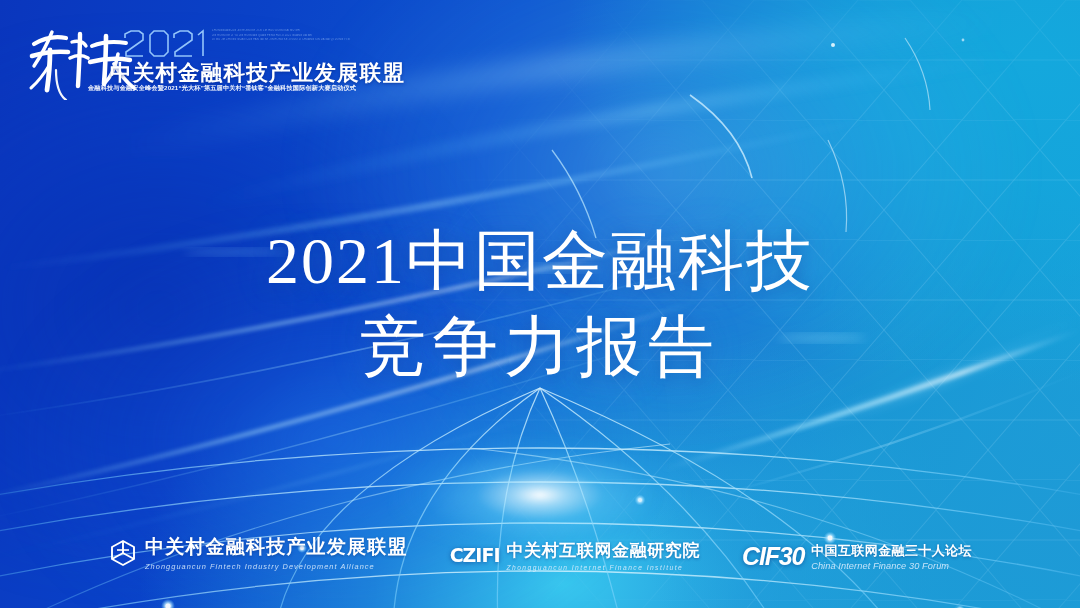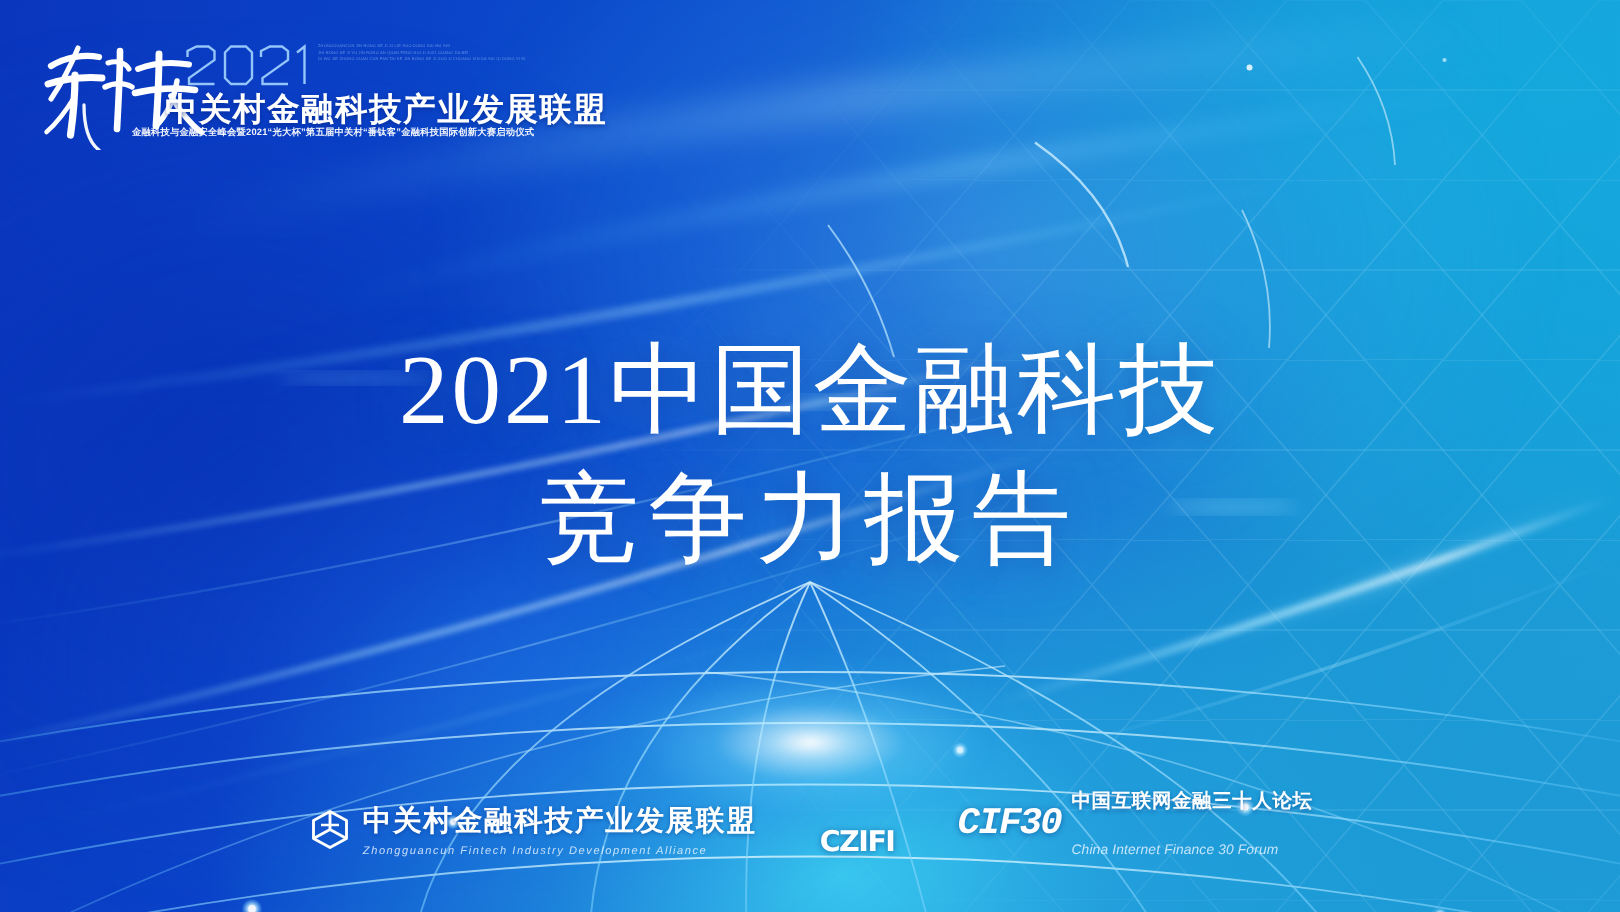--- a/index.html
+++ b/index.html
@@ -184,33 +184,33 @@
     font-style: italic;
   }
 
   .flogo-1 .cn { font-size: 19px; letter-spacing: 1.2px; }
   .flogo-1 .en { font-size: 7.4px; letter-spacing: 1.05px; margin-top: 2px; }
 
   .flogo-2 .cn { font-size: 17px; letter-spacing: 0.6px; }
   .flogo-2 .en { font-size: 6.7px; letter-spacing: 1.45px; margin-top: 2px; }
 
   .flogo-3 .cn { font-size: 13px; letter-spacing: 0.4px; }
-  .flogo-3 .en { font-size: 9.2px; letter-spacing: 0.1px; margin-top: 18px; }
+  .flogo-3 .en { font-size: 9.2px; letter-spacing: 0.1px; margin-top: 1px; }
 
   .czifi-word {
     font-family: "DejaVu Sans", sans-serif;
     font-weight: bold;
     font-size: 19px;
     color: #ffffff;
     letter-spacing: -1px;
     line-height: 1;
     text-shadow: 0 1px 4px rgba(0,40,120,0.5);
   }
   .cif30-word {
-    font-family: Liberation Mono, monospace;
+    font-family: Liberation Sans, sans-serif;
     font-weight: bold;
     font-size: 25px;
     color: #ffffff;
     letter-spacing: -1.2px;
     line-height: 1;
     font-style: italic;
     text-shadow: 0 1px 4px rgba(0,40,120,0.5);
   }
 </style>
 </head>
@@ -415,20 +415,24 @@
         </g>
       </svg>
       <div class="ftext">
         <div class="cn">中关村金融科技产业发展联盟</div>
         <div class="en">Zhongguancun Fintech Industry Development Alliance</div>
       </div>
     </div>
 
     <div class="flogo flogo-2">
       <div class="czifi-word">CZIFI</div>
+      <div class="ftext">
+        <div class="cn">中关村互联网金融研究院</div>
+        <div class="en">Zhongguancun Internet Finance Institute</div>
+      </div>
     </div>
 
     <div class="flogo flogo-3">
       <div class="cif30-word">CIF30</div>
       <div class="ftext">
         <div class="cn">中国互联网金融三十人论坛</div>
         <div class="en">China Internet Finance 30 Forum</div>
       </div>
     </div>
 

